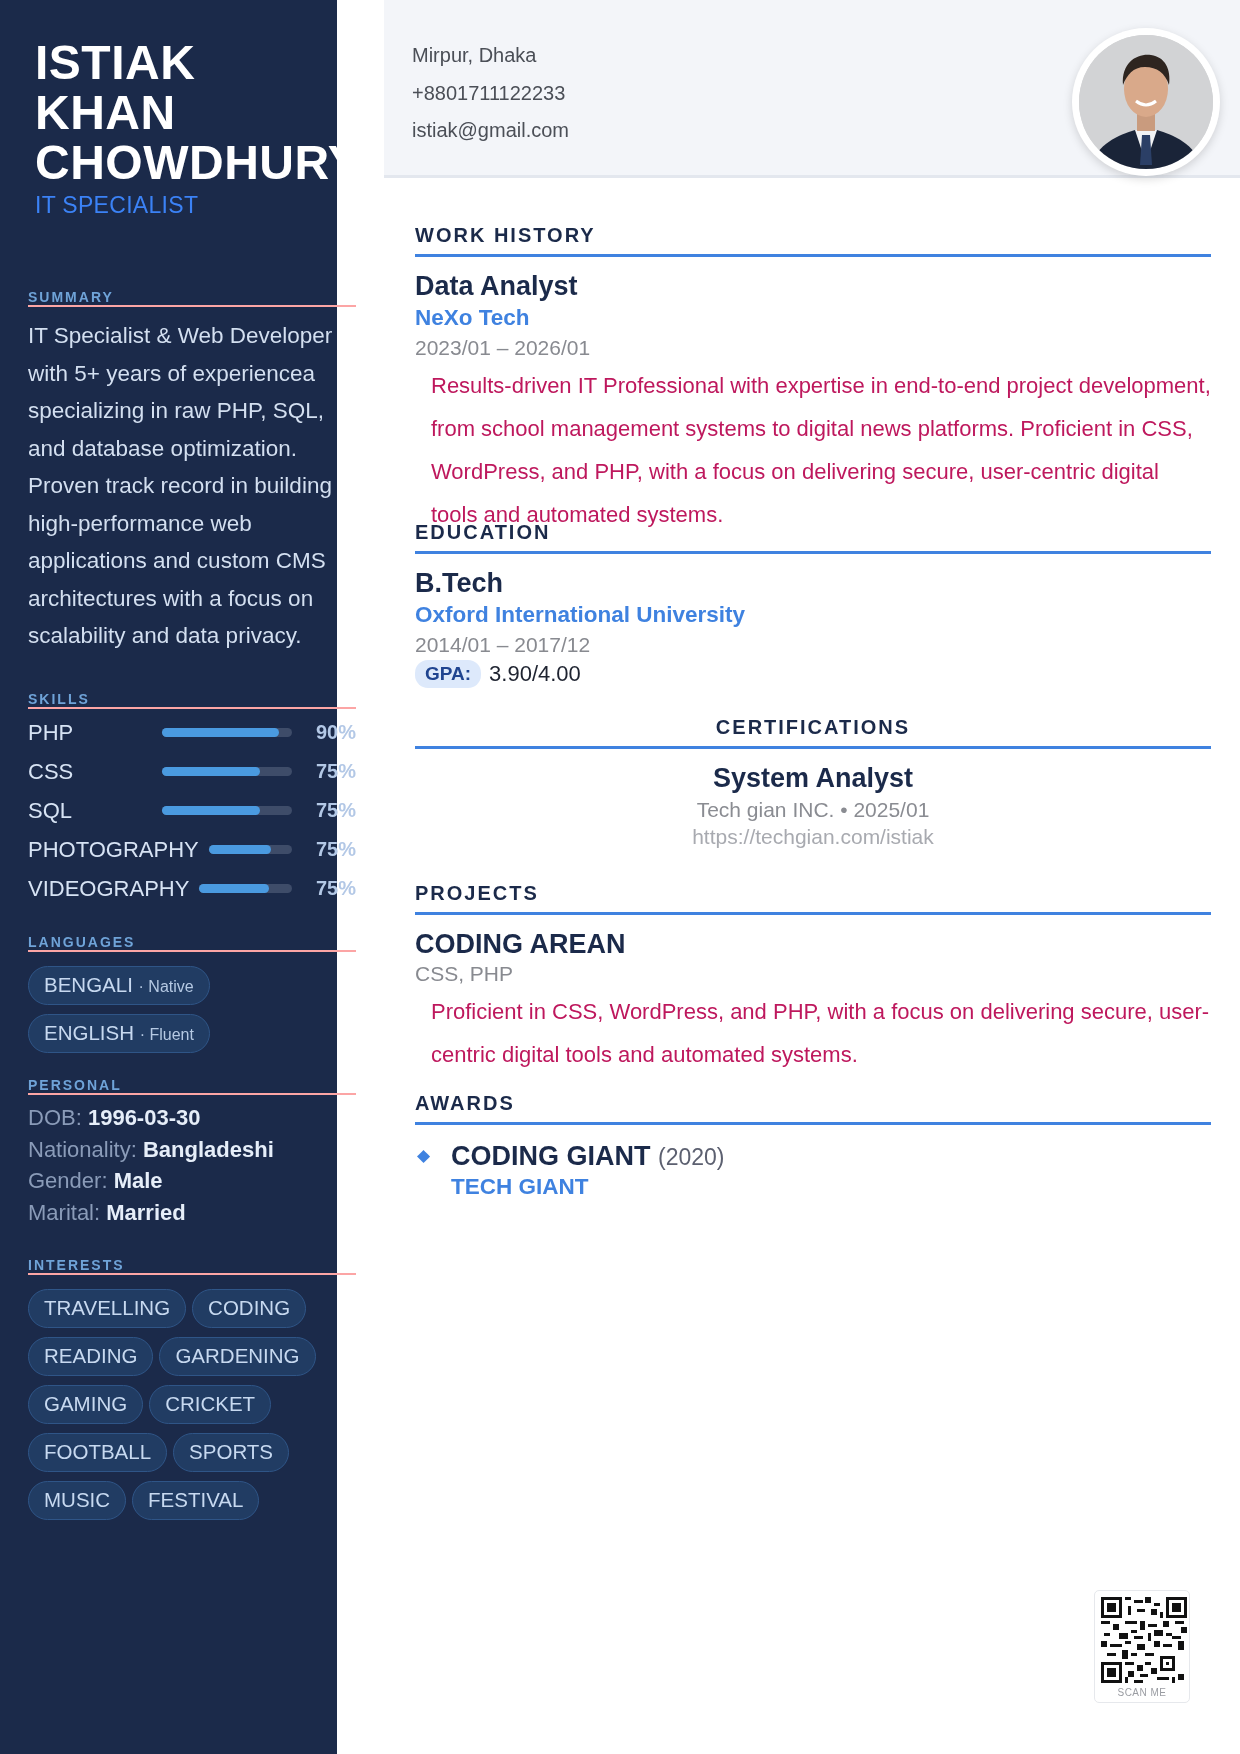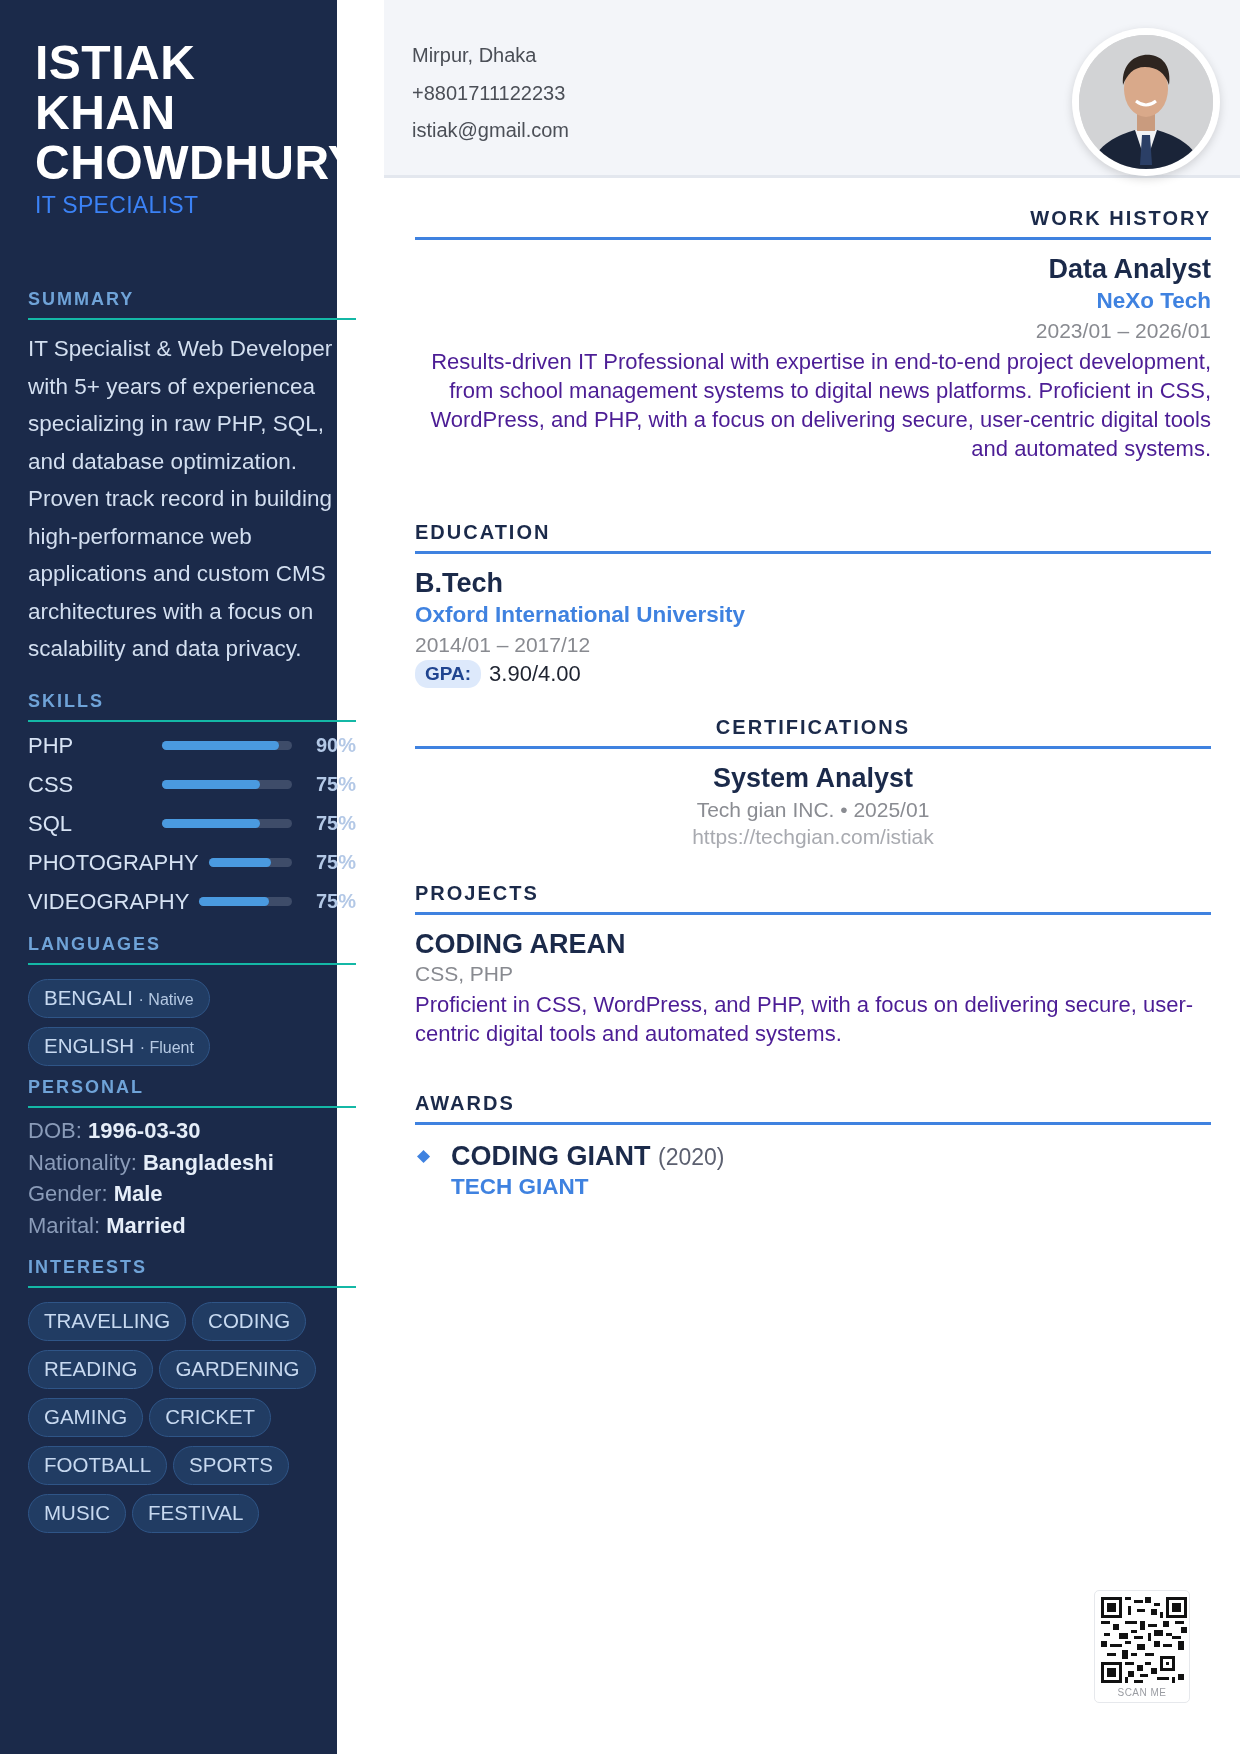--- a/index.html
+++ b/index.html
@@ -16,22 +16,22 @@
       font-weight: 700; font-size: 48px; line-height: 50px; color: #ffffff;
       letter-spacing: 0.5px;
     }
     .name div { white-space: nowrap; }
     .role {
       position: absolute; left: 35px; top: 192px;
       font-size: 23px; color: #3b82f6; letter-spacing: 0.3px;
     }
     .side-section { position: absolute; left: 28px; width: 328px; }
     .side-heading {
-      font-size: 18px; font-weight: 700; color: #6fa3d8; letter-spacing: 2px;
-      padding-bottom: 8px; border-bottom: 2px solid #14b8a6;
+      font-size: 14px; font-weight: 700; color: #6fa3d8; letter-spacing: 2px;
+      border-bottom: 2px solid #fca5a5;
     }
     .summary-text {
       margin-top: 10px; font-size: 22.5px; line-height: 37.5px; color: #d3dff0;
     }
     .skill-row { display: flex; align-items: center; height: 39px; }
     .skill-name { font-size: 22px; color: #d7e3f4; white-space: nowrap; padding-right: 10px; }
     .skill-track {
       flex: 1; height: 9px; background: #3e4c69; border-radius: 5px; position: relative; margin-right: 22px;
     }
     .skill-fill { position: absolute; left: 0; top: 0; height: 9px; background: #4a9ae0; border-radius: 5px; }
@@ -62,21 +62,21 @@
 
     
     .main { position: absolute; left: 415px; width: 796px; }
     .main-heading {
       font-size: 20px; font-weight: 700; color: #1b2a4a; letter-spacing: 2px;
       padding-bottom: 7px; border-bottom: 3px solid #3f82e0;
     }
     .entry-title { font-size: 27px; font-weight: 700; color: #1b2a4a; margin-top: 14px; }
     .entry-org { font-size: 22.5px; font-weight: 700; color: #3f82e0; margin-top: 3px; }
     .entry-date { font-size: 21px; color: #888a90; margin-top: 5px; }
-    .entry-desc { font-size: 22px; line-height: 29px; color: #4c1d95; margin-top: 4px; }
+    .entry-desc { font-size: 22px; line-height: 43px; color: #be185d; margin-top: 4px; margin-left: 16px; }
     .gpa-row { margin-top: 3px; font-size: 22px; color: #1e2330; display: flex; align-items: center; }
     .gpa-badge {
       background: #dde9fb; color: #1f4490; font-weight: 700; font-size: 19px;
       padding: 3px 10px; border-radius: 13px; margin-right: 8px;
     }
     .cert-meta { font-size: 21px; color: #8a8c92; margin-top: 4px; }
     .cert-url { font-size: 21px; color: #a8aab0; margin-top: 3px; }
     .award-row { display: flex; margin-top: 16px; }
     .award-bullet { width: 36px; color: #3f82e0; font-size: 17px; padding-top: 4px; padding-left: 2px; }
     .award-title { font-size: 27px; font-weight: 700; color: #1b2a4a; }
@@ -191,21 +191,21 @@
         <rect x="58" y="74" width="18" height="22" fill="#c99b7e"></rect>
         <ellipse cx="67" cy="54" rx="22" ry="28" fill="#d9a98a"></ellipse>
         <path d="M44 50 C42 26 60 18 72 20 C86 22 92 34 90 50 C86 38 78 32 66 32 C54 32 48 40 44 50 Z" fill="#2e2520"></path>
         <path d="M57 66 Q67 74 77 66" stroke="#ffffff" stroke-width="3" fill="none"></path>
       </svg>
     </div>
   </div>
 </header>
 
 <main>
-  <section class="main" style="top:207px;text-align:right;">
+  <section class="main" style="top:224px;">
     <div class="main-heading">WORK HISTORY</div>
     <div>
       <div class="entry-title">Data Analyst</div>
       <div class="entry-org">NeXo Tech</div>
       <div class="entry-date">2023/01 – 2026/01</div>
       <p class="entry-desc">Results-driven IT Professional with expertise in end-to-end project development, from school management systems to digital news platforms. Proficient in CSS, WordPress, and PHP, with a focus on delivering secure, user-centric digital tools and automated systems.</p>
     </div>
   </section>
 
   <section class="main" style="top:521px;">

